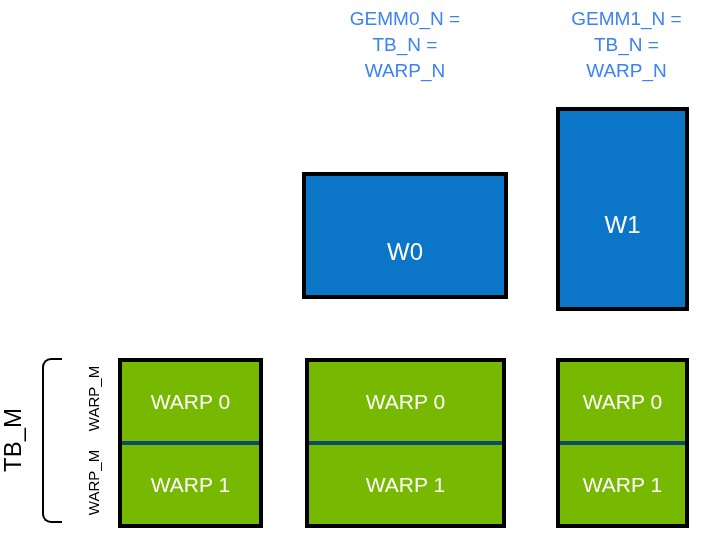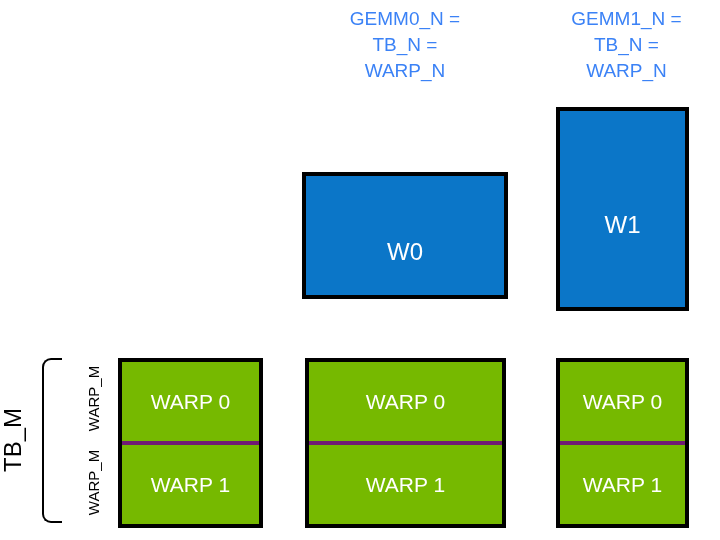--- a/index.html
+++ b/index.html
@@ -63,21 +63,21 @@
   }
   .green-cell {
     background: #76b900;
     flex: 1 1 0;
     display: flex;
     align-items: center;
     justify-content: center;
     box-sizing: border-box;
   }
   .green-cell + .green-cell {
-    border-top: 4px solid #701a75;
+    border-top: 4px solid #0c4a6e;
   }
   .green-cell > span {
     color: #ffffff;
     font-size: 21px;
     font-family: "Liberation Sans", sans-serif;
   }
   #green-group-0 { left: 118px; width: 145px; }
   #green-group-1 { left: 305px; width: 201px; }
   #green-group-2 { left: 556px; width: 133px; }
 

